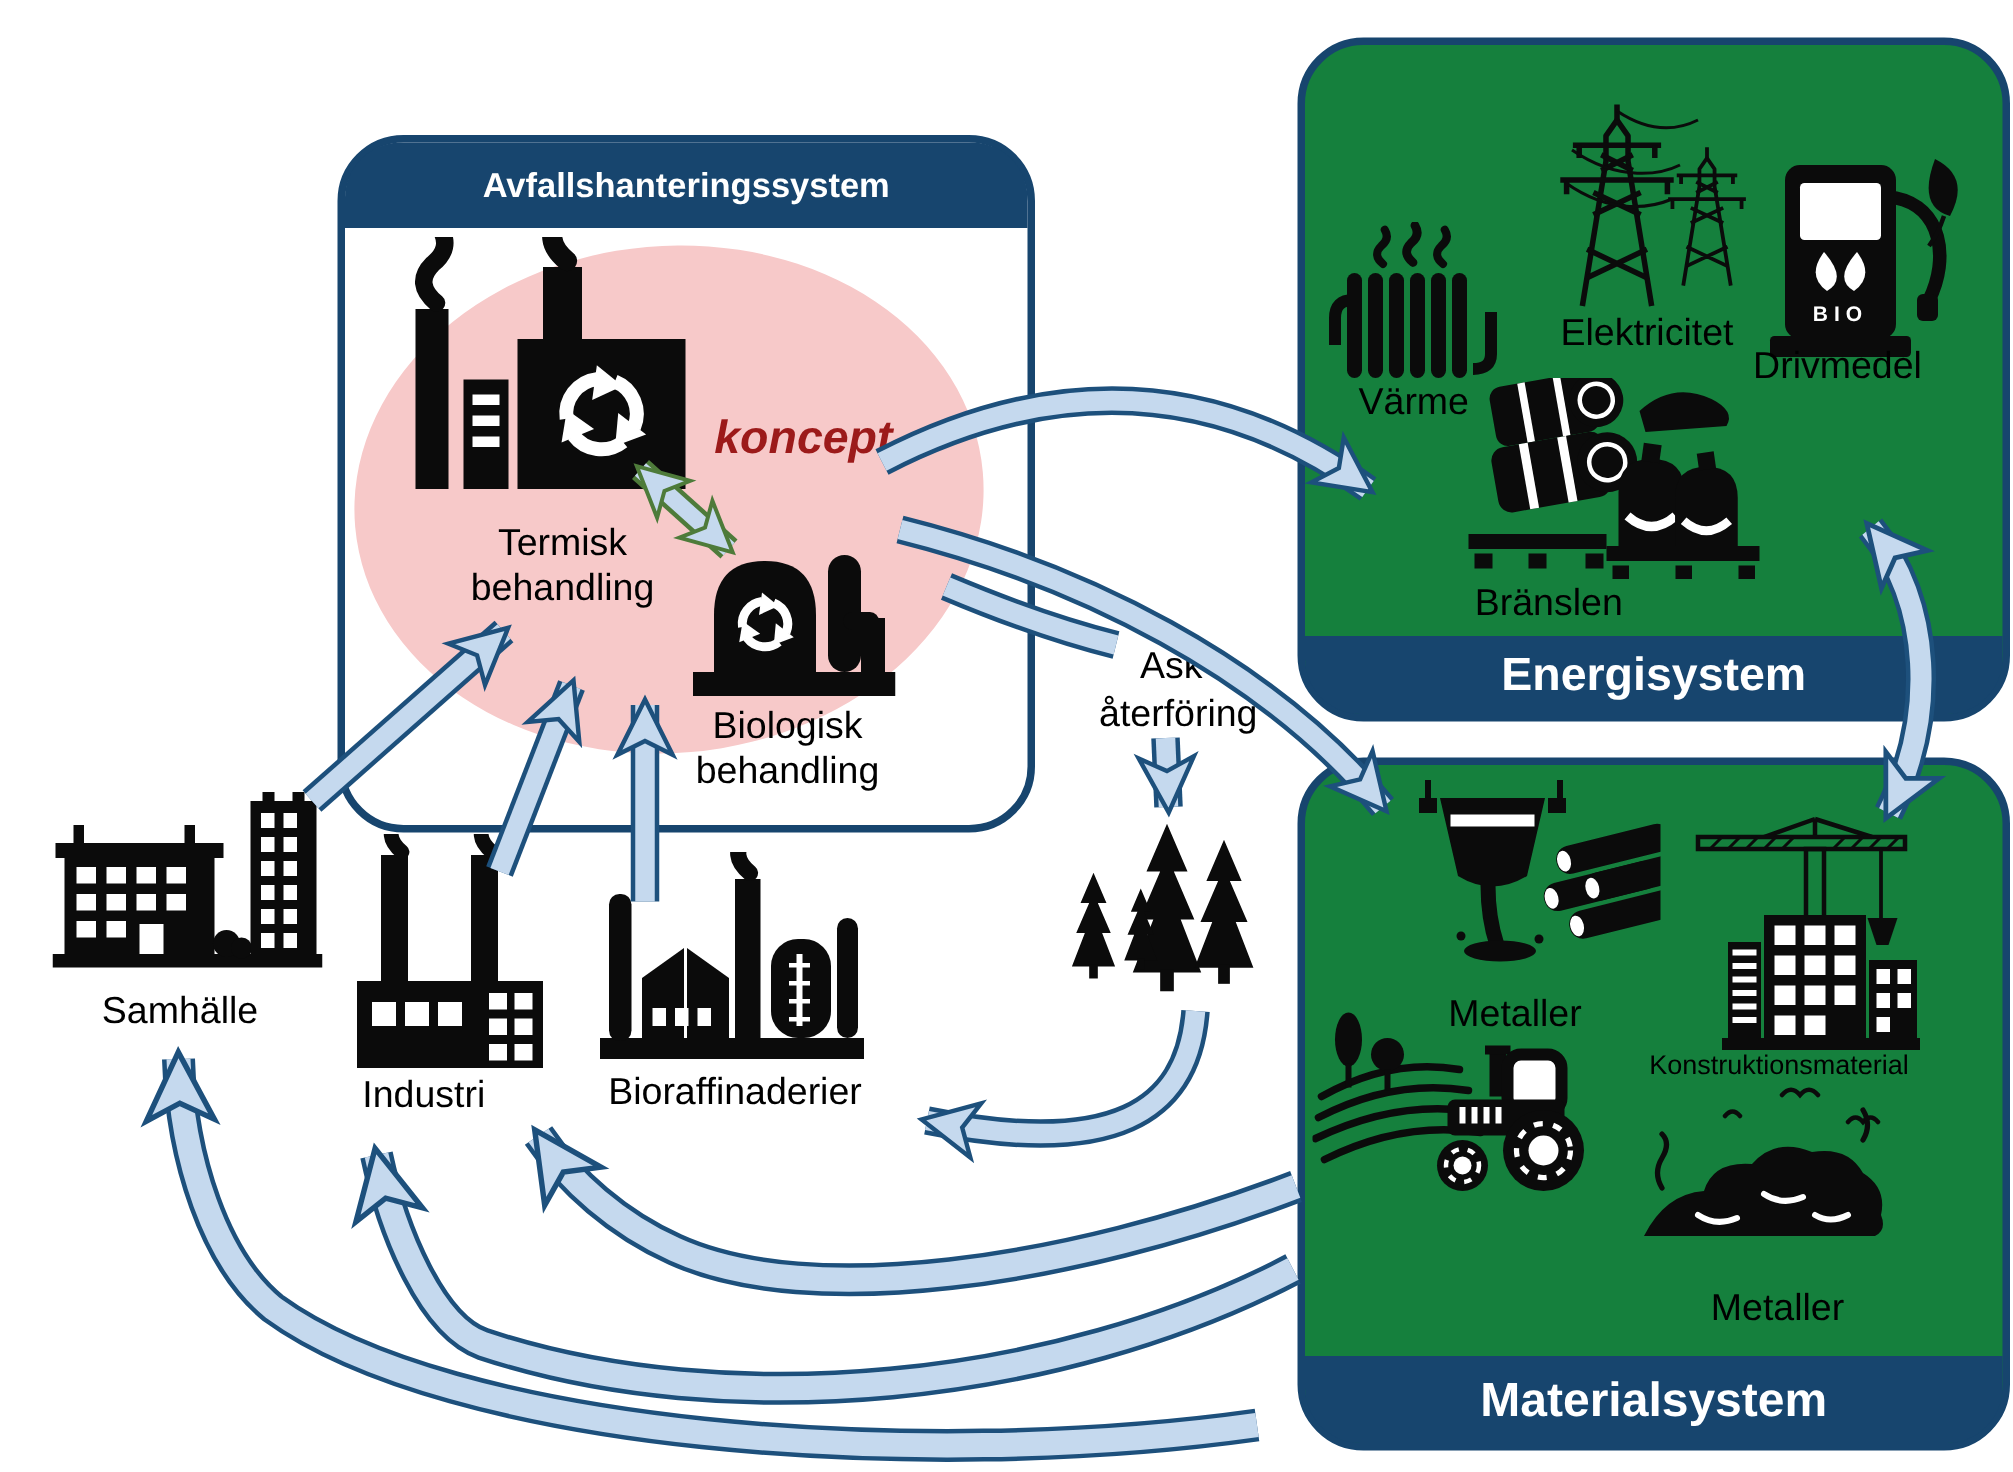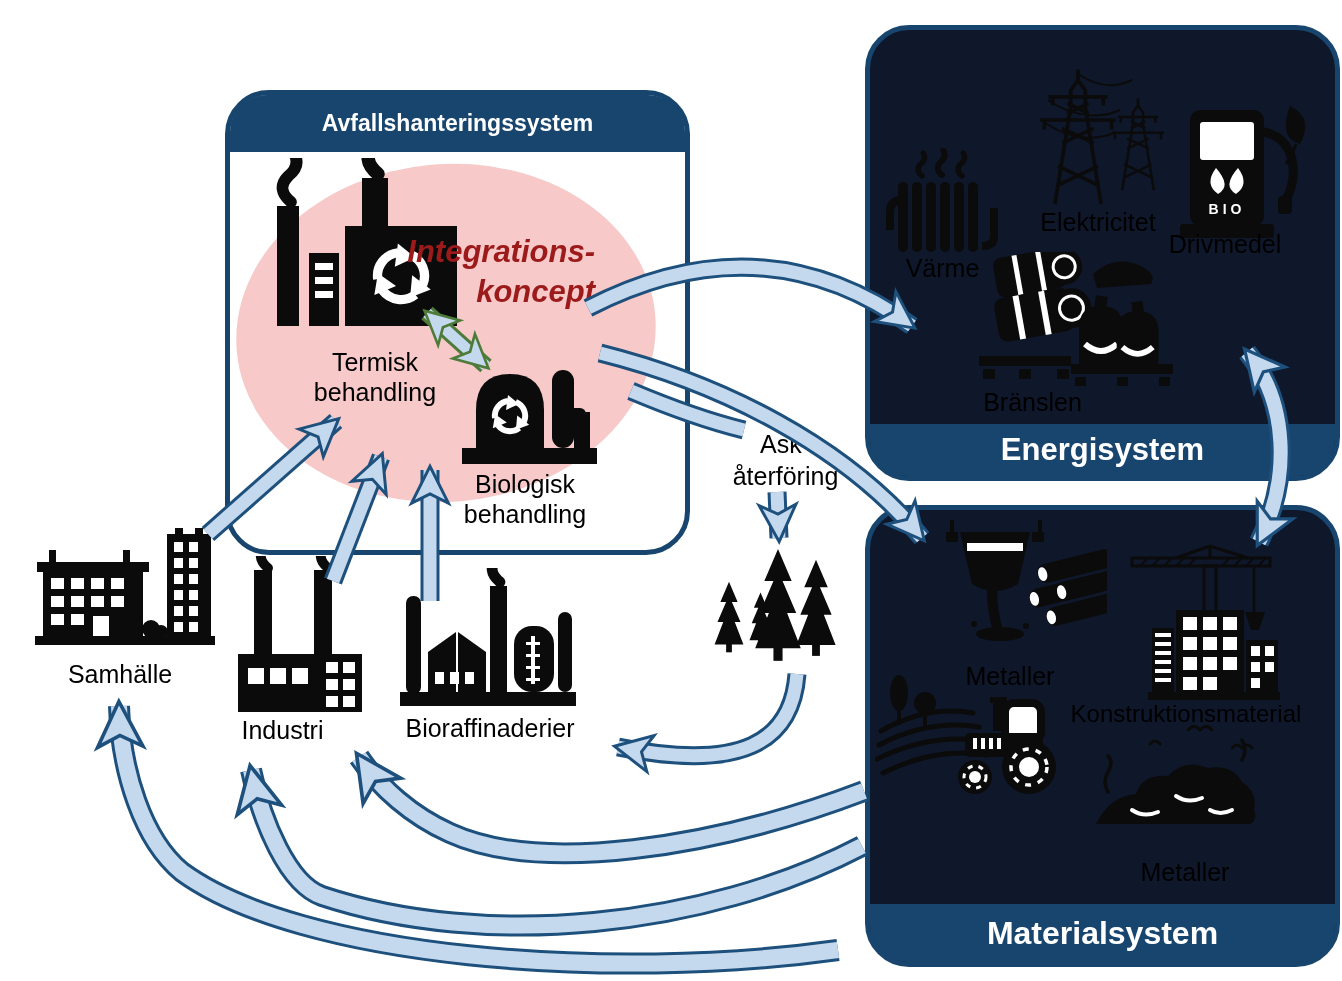--- a/index.html
+++ b/index.html
@@ -1,18 +1,18 @@
 <!DOCTYPE html>
 <html><head>
 <meta charset="utf-8">
 <style>
   html,body{margin:0;padding:0;background:#fff;}
   #stage{position:relative;width:1342px;height:981px;background:#fff;overflow:hidden;
          font-family:"Liberation Sans",sans-serif;}
-  .sysbox{position:absolute;border:5px solid #17456e;border-radius:44px;background:#0f172a;z-index:2;}
+  .sysbox{position:absolute;border:5px solid #17456e;border-radius:44px;background:#15803d;z-index:2;}
   .sysbox.transparent{background:transparent;}
   .band{position:absolute;left:0;right:0;background:#17456e;color:#fff;font-weight:bold;
         text-align:center;z-index:2;}
   .band.top{top:0;height:57px;line-height:57px;font-size:23px;border-radius:37px 37px 0 0;}
   .band.bottom{bottom:0;height:52px;line-height:52px;font-size:31px;border-radius:0 0 37px 37px;}
   .blob{position:absolute;left:236px;top:164px;width:420px;height:338px;background:#f7c9c9;
         border-radius:50%;transform:rotate(-5deg);z-index:3;}
   .icon{position:absolute;z-index:4;}
   .lbl{position:absolute;color:#000;font-size:25px;line-height:1.15;text-align:center;z-index:5;}
   .concept{position:absolute;color:#9c1a1a;font-style:italic;font-weight:bold;font-size:31px;
@@ -336,30 +336,29 @@
     <path class="ink" d="M4,106 Q18,78 44,76 Q50,56 76,58 Q92,40 116,50 Q140,46 150,64 Q166,74 162,92 Q166,102 158,106 Z"></path>
     <path d="M40,92 Q52,100 66,94 M84,78 Q96,86 110,80 M118,92 Q128,98 140,92" fill="none" stroke="#fff" stroke-width="4" stroke-linecap="round"></path>
     <path class="ln" stroke-width="3" stroke-linecap="round" d="M96,12 q6,-7 12,0 q6,-7 12,0 M140,30 q5,-6 10,0 q5,-6 10,0 M58,26 q5,-6 10,0"></path>
     <path class="ln" stroke-width="3.5" stroke-linecap="round" d="M16,74 q-6,-10 0,-20 q6,-10 0,-16 M150,42 q6,-10 0,-20"></path>
   </svg>
 
   <div class="lbl" style="left:300px;top:348px;width:150px;">Termisk</div>
   <div class="lbl" style="left:285px;top:378px;width:180px;">behandling</div>
   <div class="lbl" style="left:450px;top:470px;width:150px;">Biologisk</div>
   <div class="lbl" style="left:435px;top:500px;width:180px;">behandling</div>
-  <div class="concept" style="left:400px;top:234px;width:195px;">Integrations-</div>
   <div class="concept" style="left:400px;top:274px;width:195px;">koncept</div>
 
   <div class="lbl" style="left:885px;top:254px;width:115px;">Värme</div>
   <div class="lbl" style="left:1023px;top:208px;width:150px;">Elektricitet</div>
   <div class="lbl" style="left:1150px;top:230px;width:150px;">Drivmedel</div>
   <div class="lbl" style="left:955px;top:388px;width:155px;">Bränslen</div>
 
   <div class="lbl" style="left:935px;top:662px;width:150px;">Metaller</div>
-  <div class="lbl" style="left:1055px;top:700px;width:262px;font-size:24px;">Konstruktionsmaterial</div>
+  <div class="lbl" style="left:1055px;top:700px;width:262px;font-size:18px;">Konstruktionsmaterial</div>
   <div class="lbl" style="left:1110px;top:858px;width:150px;">Metaller</div>
 
   <div class="lbl" style="left:45px;top:660px;width:150px;">Samhälle</div>
   <div class="lbl" style="left:215px;top:716px;width:135px;">Industri</div>
   <div class="lbl" style="left:395px;top:714px;width:190px;">Bioraffinaderier</div>
 
   <div class="lbl" style="left:735px;top:430px;width:100px;">Ask-</div>
   <div class="lbl" style="left:718px;top:462px;width:135px;">återföring</div>
 
   <svg id="arrow-layer" width="1342" height="981" viewBox="0 0 1342 981">

